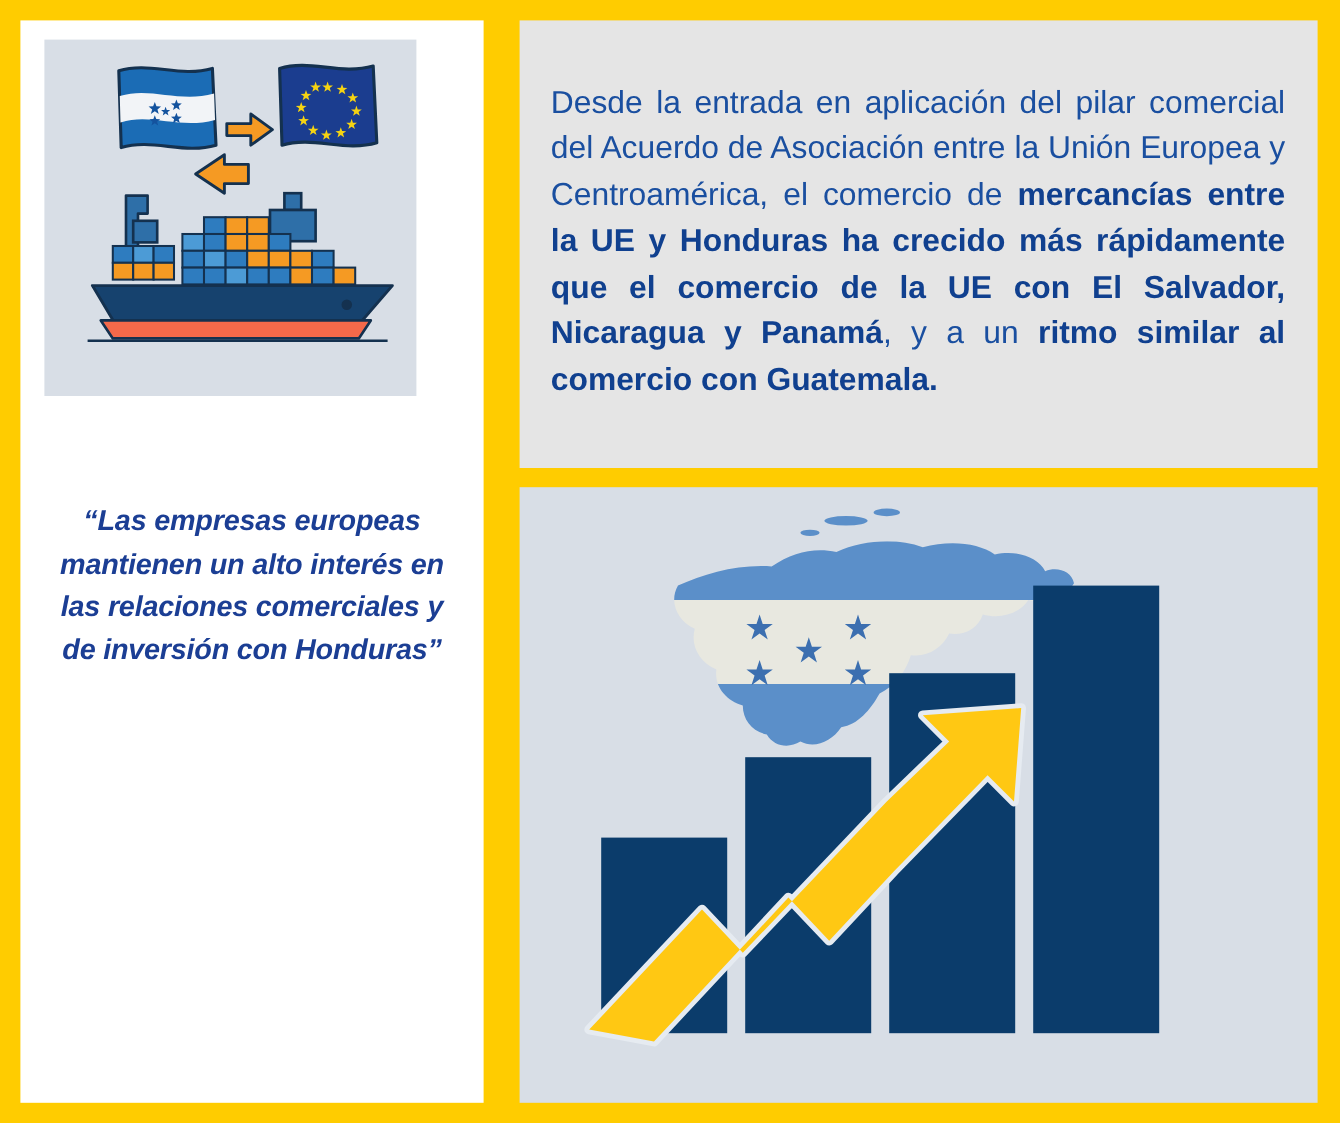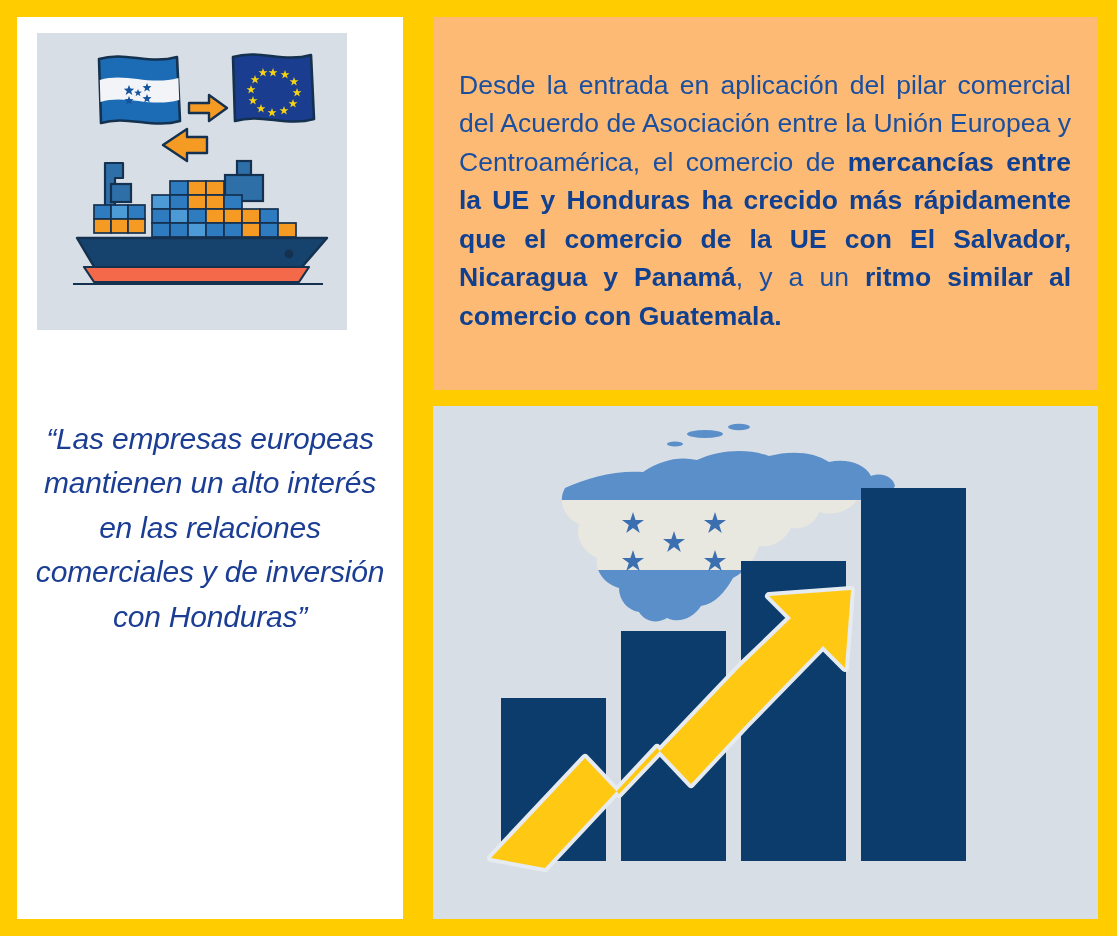--- a/index.html
+++ b/index.html
@@ -29,33 +29,33 @@
     width:310px;height:297px;
     background:#D8DEE6;
     overflow:hidden;
   }
   .quote-block{
     position:absolute;
     left:18px;top:400px;
     width:350px;
     text-align:center;
     color:#1B3E94;
-    font-size:30px;
-    font-weight:normal;
+    font-size:24px;
+    font-weight:bold;
     font-style:italic;
     line-height:1.48;
     letter-spacing:-0.2px;
   }
 
   
   .text-card{
     position:absolute;
     left:433px;top:17px;
     width:665px;height:373px;
-    background:#fdba74;
+    background:#e5e5e5;
   }
   .para{
     position:absolute;
     left:26px;top:22px;
     width:612px;
     color:#1A4FA0;
     font-size:26.5px;
     line-height:1.455;
     text-align:justify;
     text-justify:inter-word;

